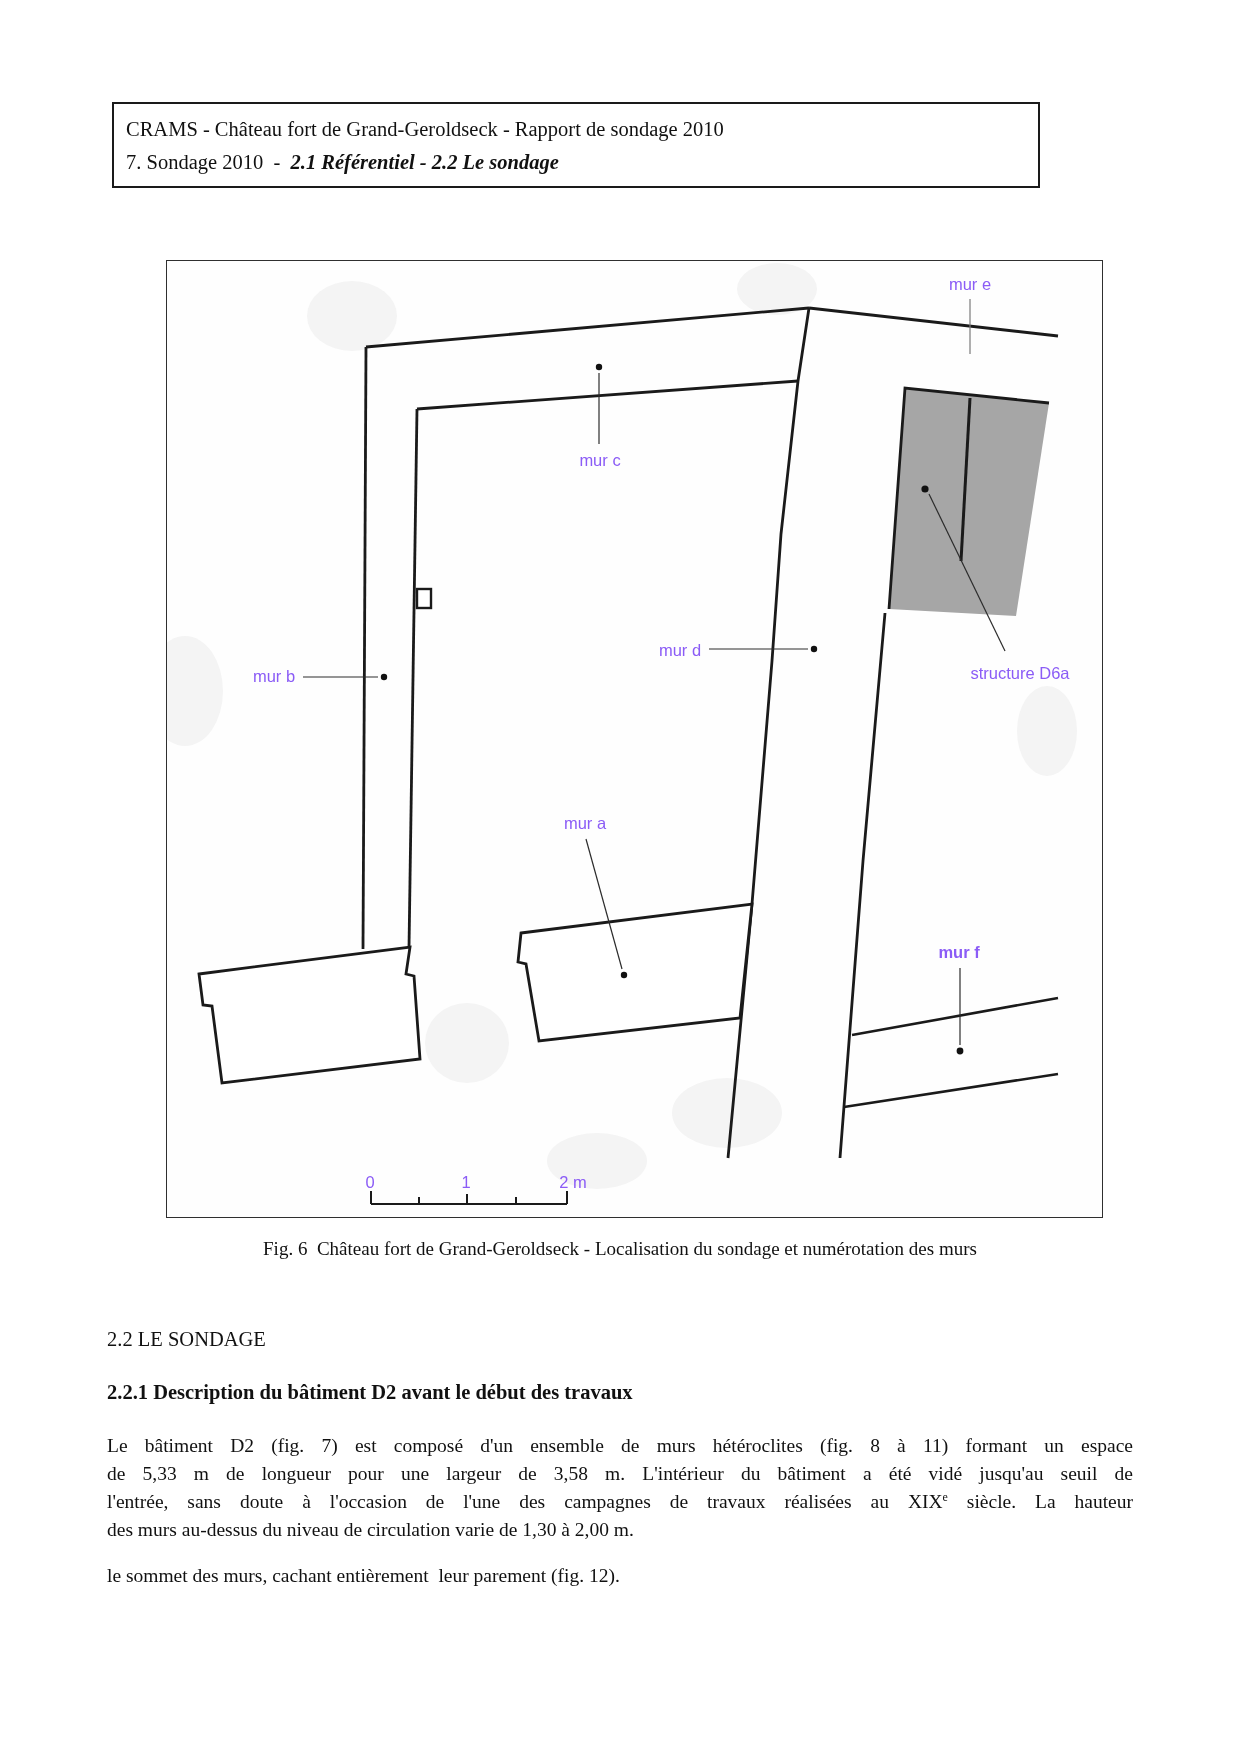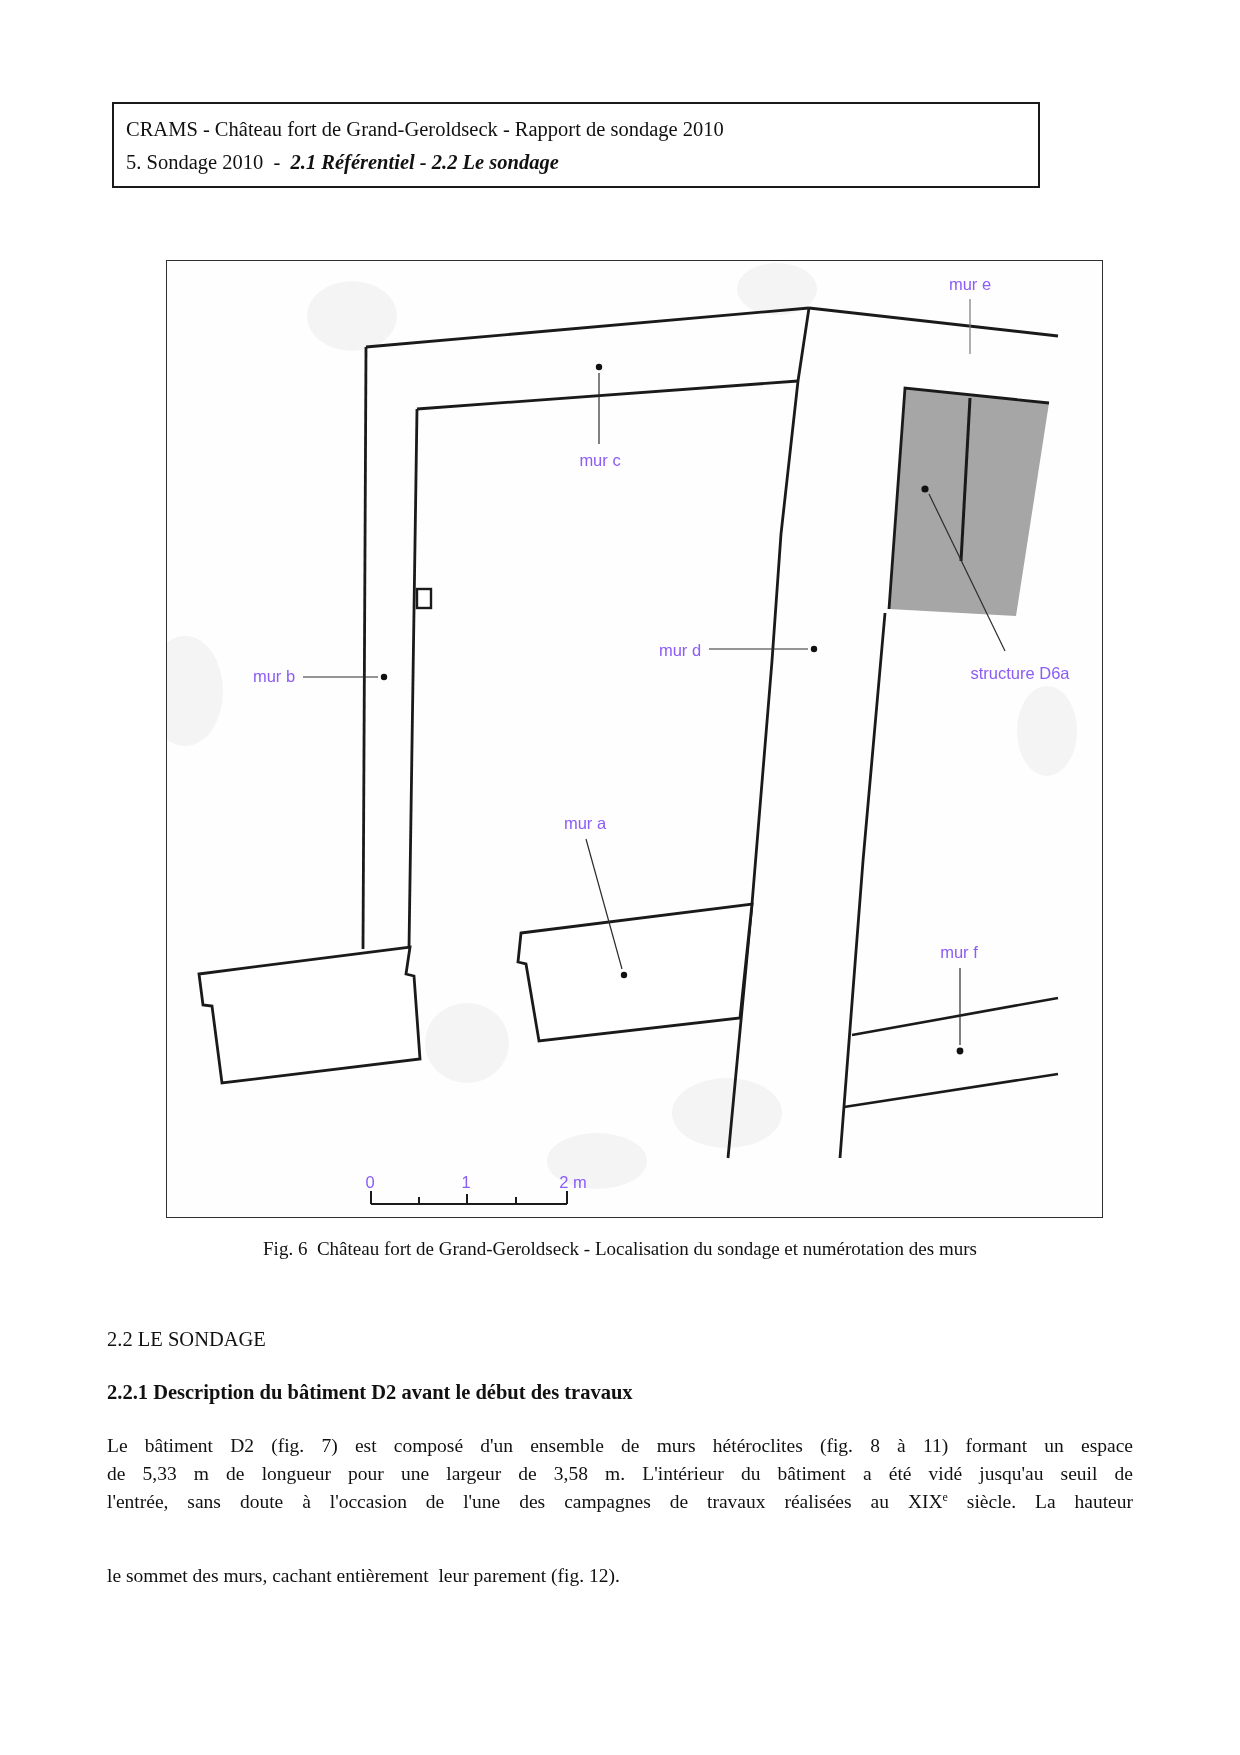--- a/index.html
+++ b/index.html
@@ -69,21 +69,21 @@
     white-space: pre-wrap;
   }
   .jline.last { text-align-last: left; }
   sup.xe { font-size: 12px; vertical-align: super; line-height: 0; }
 </style>
 </head>
 <body>
 
 <div class="header-box">
   <div class="header-line1">CRAMS - Château fort de Grand-Geroldseck - Rapport de sondage 2010</div>
-  <div class="header-line2"><span>5. Sondage 2010  -  </span><span class="bi">2.1 Référentiel - 2.2 Le sondage</span></div>
+  <div class="header-line2"><span>7. Sondage 2010  -  </span><span class="bi">2.1 Référentiel - 2.2 Le sondage</span></div>
 </div>
 
 <div class="figure-frame">
   <svg width="937" height="958" viewBox="0 0 937 958">
 
     <g fill="#f4f4f4">
       <ellipse cx="185" cy="55" rx="45" ry="35"></ellipse>
       <ellipse cx="610" cy="28" rx="40" ry="26"></ellipse>
       <ellipse cx="18" cy="430" rx="38" ry="55"></ellipse>
       <ellipse cx="300" cy="782" rx="42" ry="40"></ellipse>
@@ -141,34 +141,35 @@
       <line x1="349" y1="943" x2="349" y2="936"></line>
       <line x1="400" y1="943" x2="400" y2="930"></line>
     </g>
   </svg>
 
   <div class="fig-label" style="left:803px; top:23px;">mur e</div>
   <div class="fig-label" style="left:433px; top:199px;">mur c</div>
   <div class="fig-label" style="left:107px; top:415px;">mur b</div>
   <div class="fig-label" style="left:513px; top:389px;">mur d</div>
   <div class="fig-label" style="left:418px; top:562px;">mur a</div>
-  <div class="fig-label" style="left:792px; top:691px;">mur f</div>
+  <div class="fig-label" style="left:792px; top:691px;font-weight:bold;">mur f</div>
   <div class="fig-label" style="left:853px; top:412px;">structure D6a</div>
 
   <div class="fig-label" style="left:203px; top:921px;">0</div>
   <div class="fig-label" style="left:299px; top:921px;">1</div>
   <div class="fig-label" style="left:406px; top:921px;">2 m</div>
 </div>
 
 <div class="caption">Fig. 6  Château fort de Grand-Geroldseck - Localisation du sondage et numérotation des murs</div>
 
 <div class="h-sondage">2.2 LE SONDAGE</div>
 <div class="h-desc">2.2.1 Description du bâtiment D2 avant le début des travaux</div>
 
 <div class="para para-1">
   <div class="jline">Le bâtiment D2 (fig. 7) est composé d'un ensemble de murs hétéroclites (fig. 8 à 11) formant un espace</div>
   <div class="jline">de 5,33 m de longueur pour une largeur de 3,58 m. L'intérieur du bâtiment a été vidé jusqu'au seuil de</div>
   <div class="jline"><span>l'entrée, sans doute à l'occasion de l'une des campagnes de travaux réalisées au XIX</span><sup class="xe">e</sup><span> siècle. La hauteur</span></div>
+  <div class="jline last">des murs au-dessus du niveau de circulation varie de 1,30 à 2,00 m.</div>
 </div>
 
 <div class="para para-2">
   <div class="jline last">le sommet des murs, cachant entièrement  leur parement (fig. 12).</div>
 </div>
 
 </body></html>

